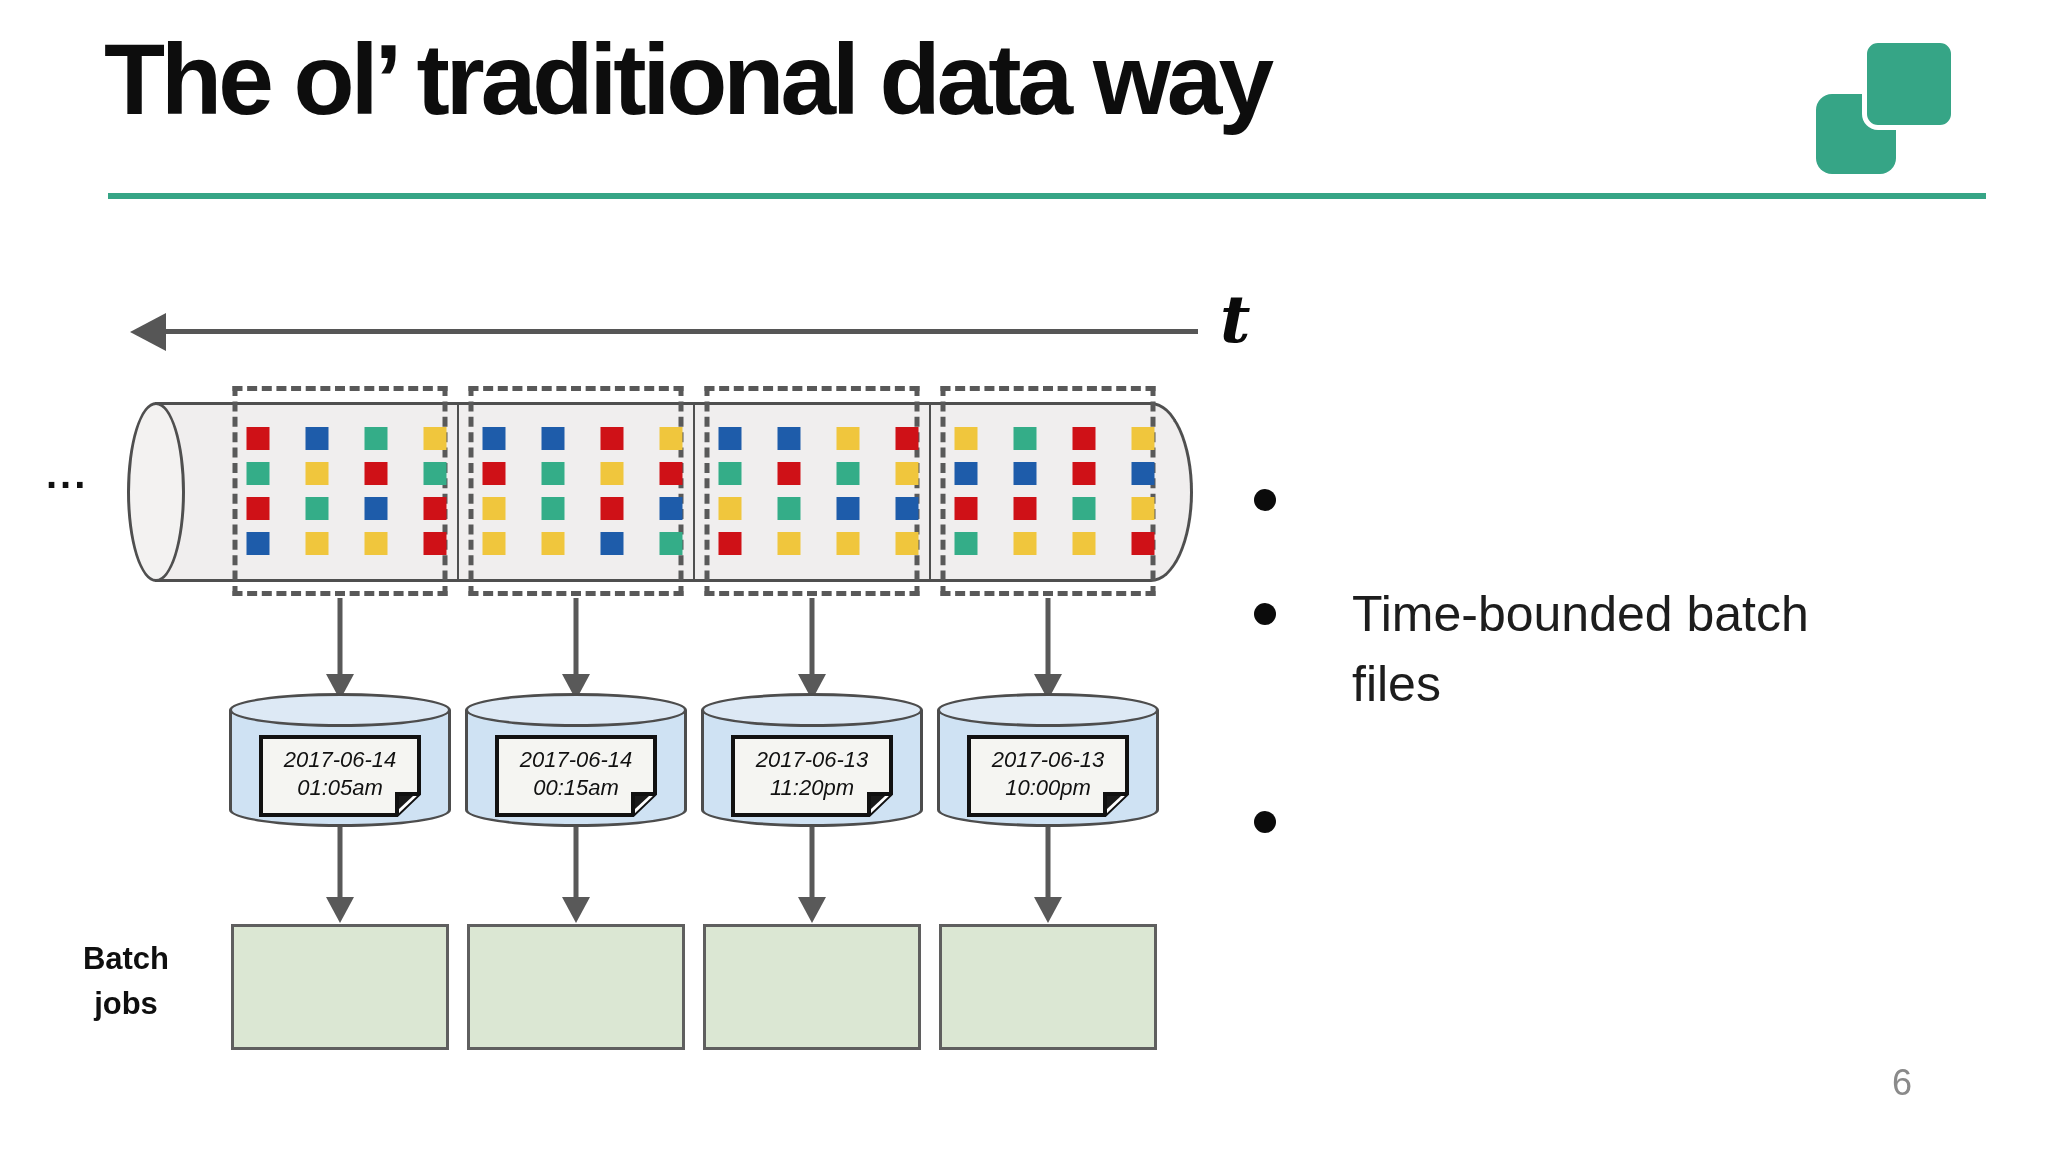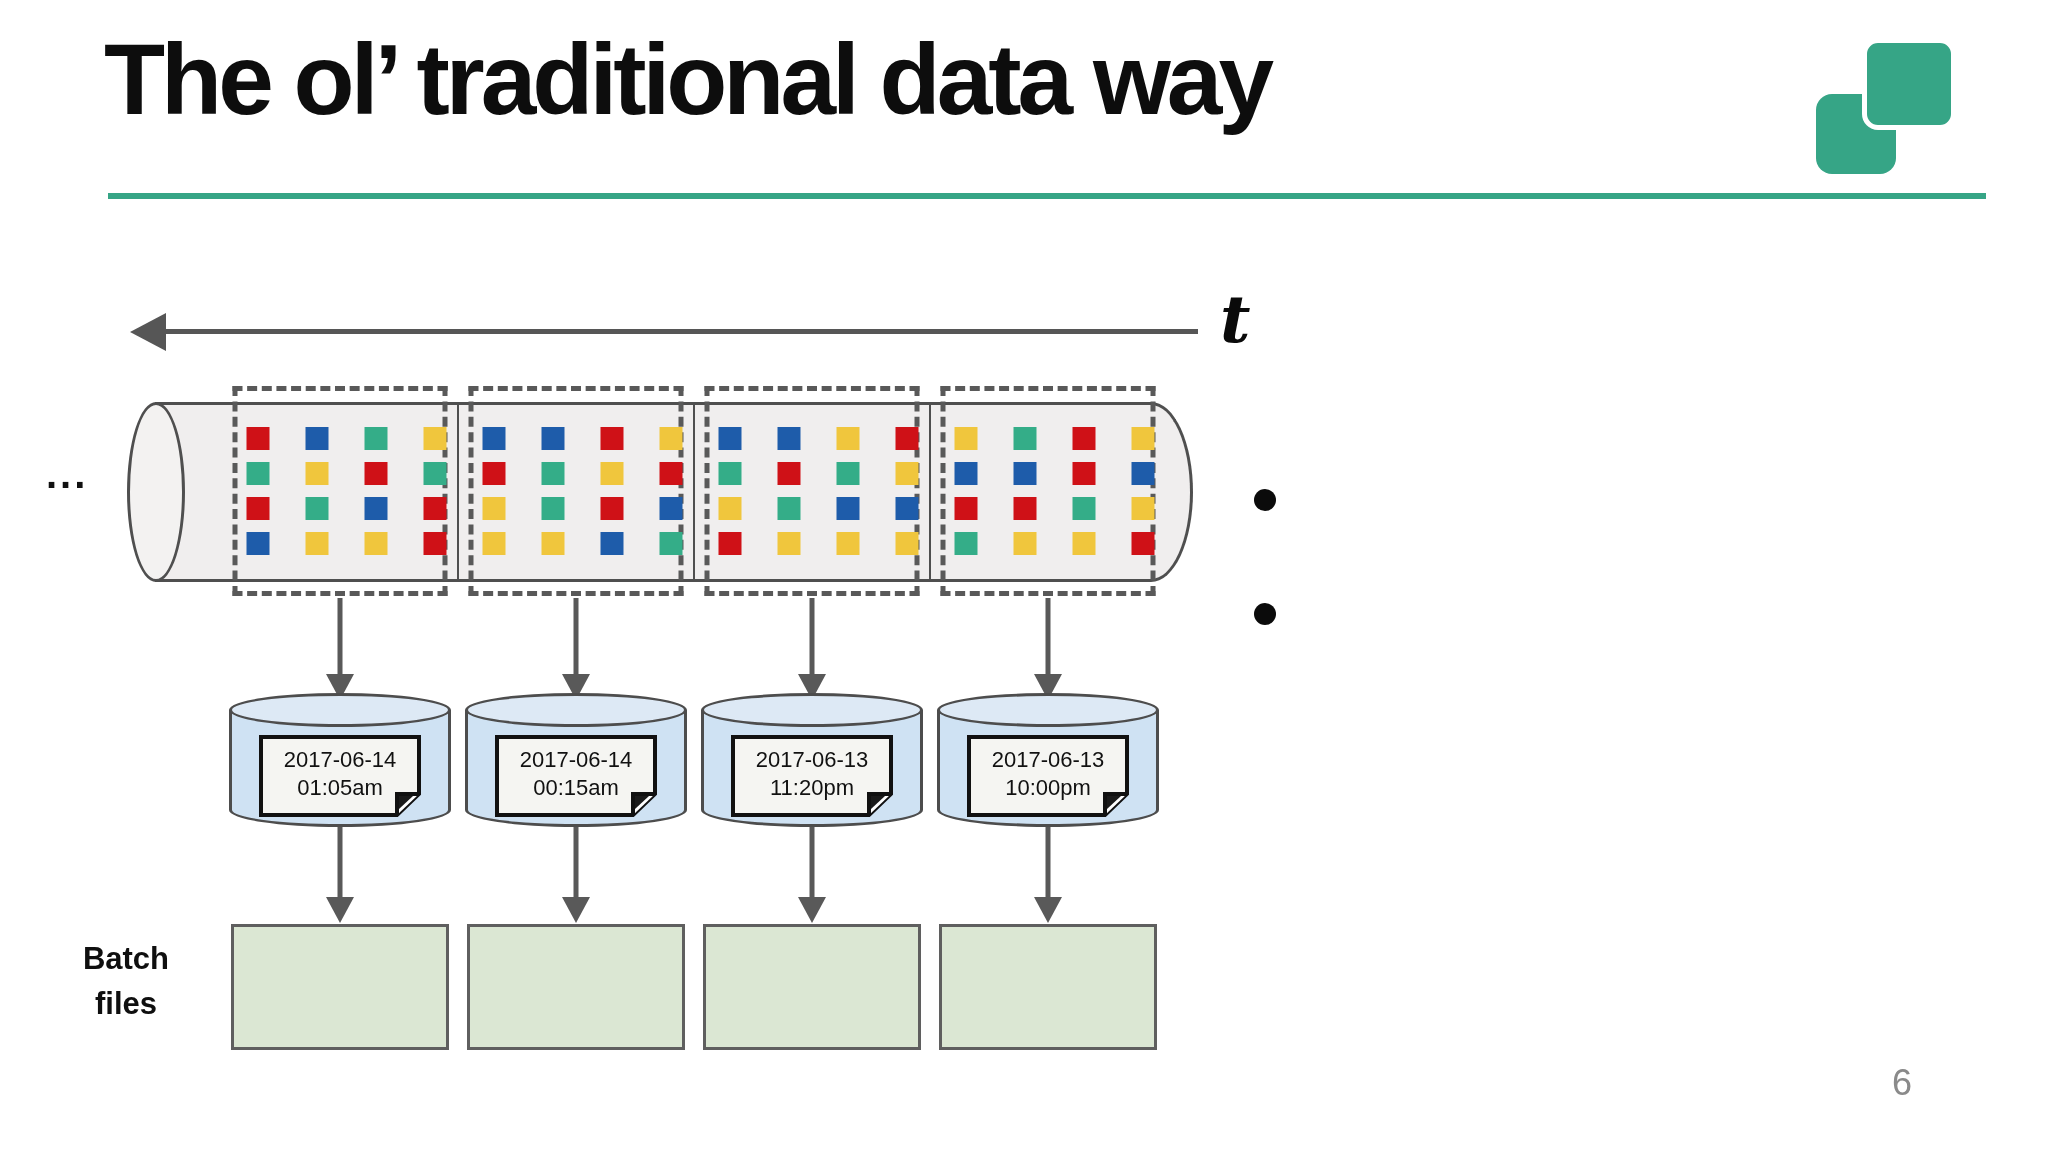--- a/index.html
+++ b/index.html
@@ -44,21 +44,21 @@
     border-top-right-radius:42px 90px; border-bottom-right-radius:42px 90px;
     box-sizing:border-box; z-index:1;
   }
   .pipe-cap {
     position:absolute; left:127px; top:402px; width:58px; height:180px;
     background:#f3f2f1; border:3px solid #4f4f4f; border-radius:50%;
     box-sizing:border-box; z-index:2;
   }
   .pipe-divider { position:absolute; top:404px; width:2px; height:177px; background:#4f4f4f; z-index:2; }
   
-  #columns .col { position:absolute; top:386px; width:236px; height:690px; z-index:3; }
+  #columns .col { position:absolute; top:386px; width:236px; height:690px; z-index:3;font-style:italic; }
   .window-box {
     position:absolute; left:50%; transform:translateX(-50%); top:0;
     width:215px; height:210px; border:5px dashed #595959; box-sizing:border-box;
   }
   .window-grid {
     position:absolute; left:9px; top:36px;
     display:grid; grid-template-columns:repeat(4,59px); grid-template-rows:repeat(4,35px);
   }
   .sq { width:23px; height:23px; }
   .stem { position:absolute; left:50%; transform:translateX(-50%); width:5px; background:#595959; }
@@ -414,27 +414,31 @@
         <div>10:00pm</div>
       </div>
       <div class="stem s2"></div>
       <div class="head h2"></div>
       <div class="job-box"></div>
     </div>
     </div>
 
   <div class="batch-jobs-label">
     <div>Batch</div>
-    <div>files</div>
+    <div>jobs</div>
   </div>
 
   <div class="bullets">
     <div class="bullet-item">
       <div class="bullet-dot"></div>
     </div>
     <div class="bullet-item">
       <div class="bullet-dot"></div>
+      <div class="bullet-text">Time-bounded batch files</div>
+    </div>
+    <div class="bullet-item">
+      <div class="bullet-dot"></div>
     </div>
   </div>
 
   <div class="page-number">6</div>
 
 </div>
 
 </body></html>

